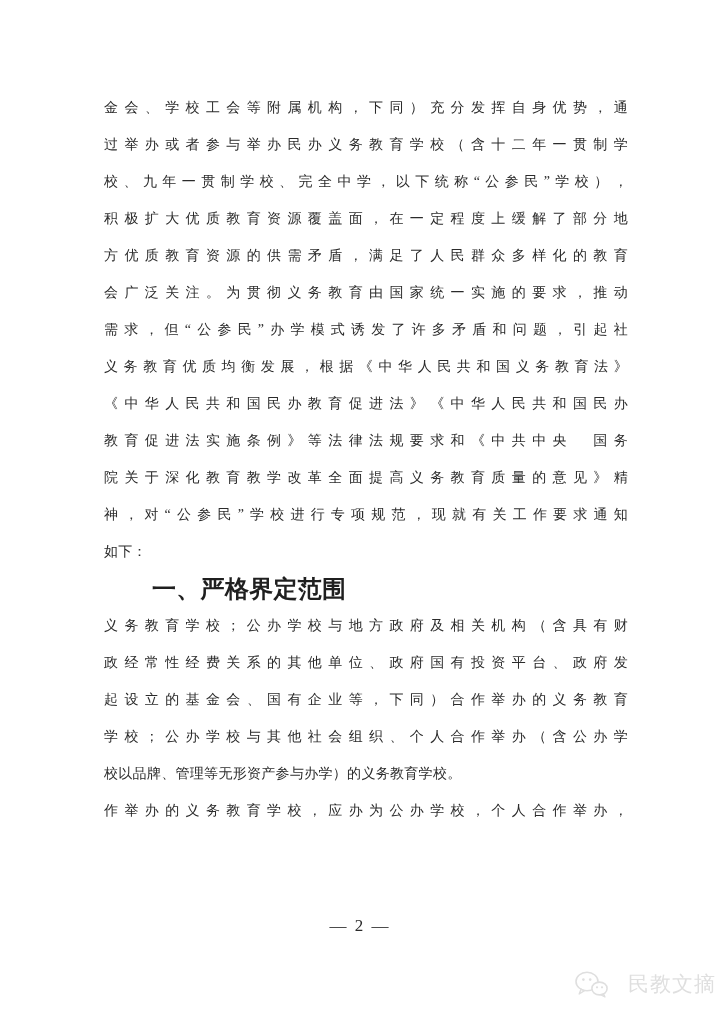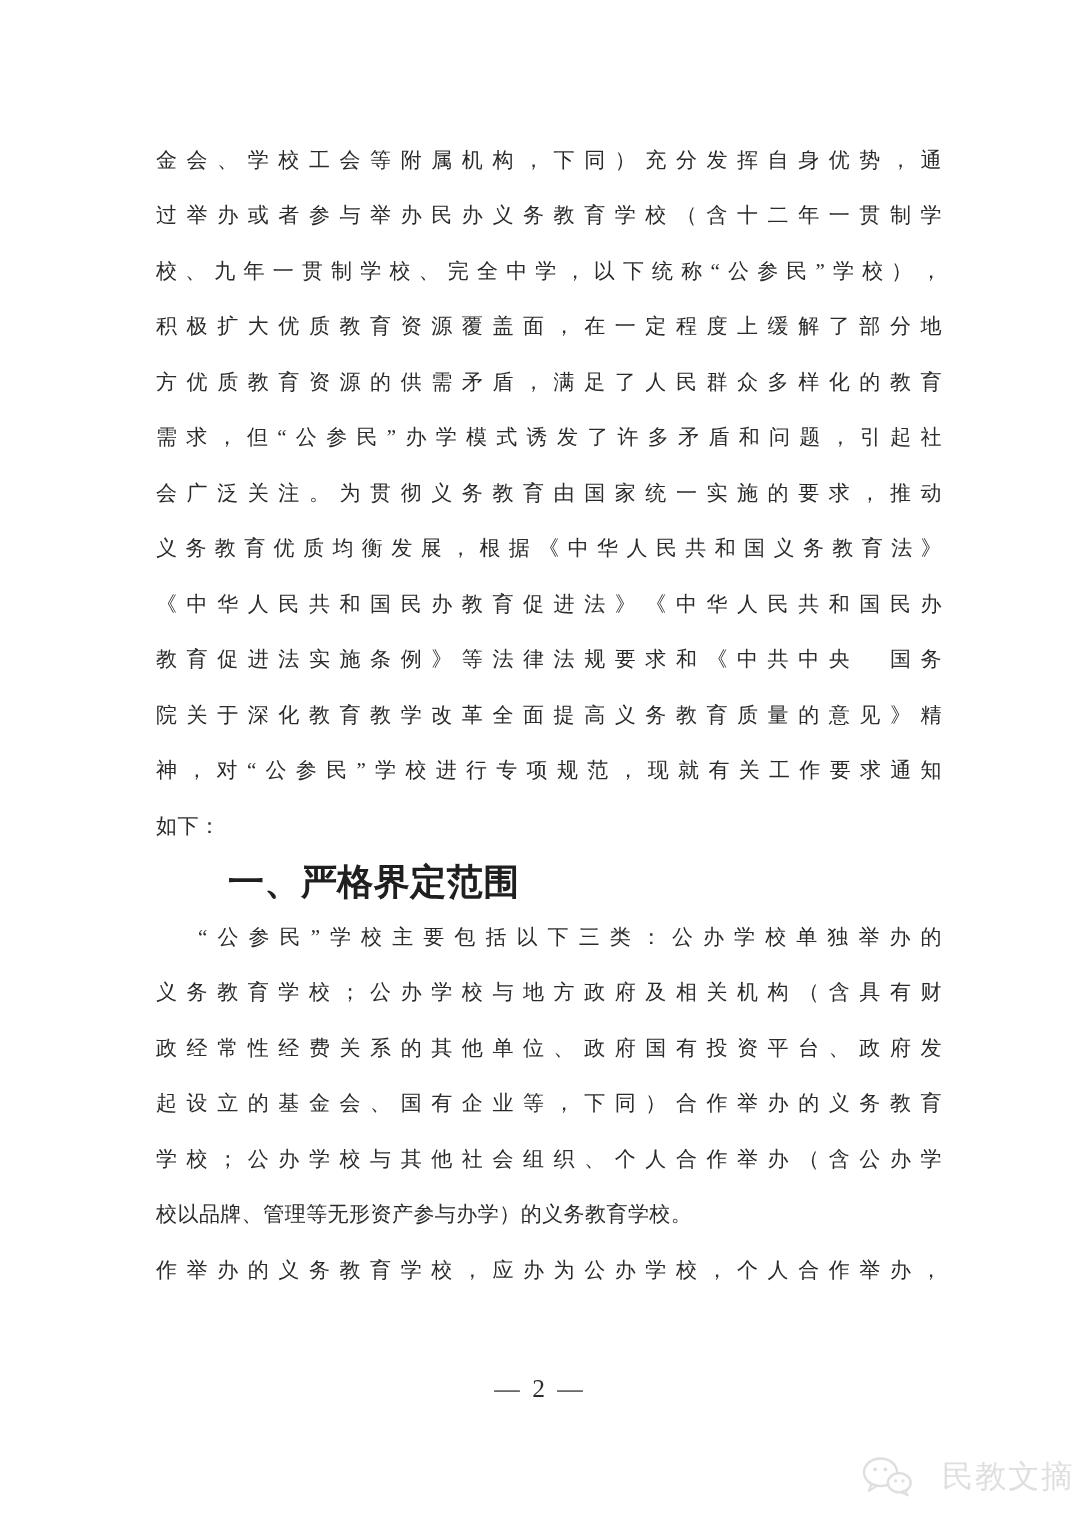--- a/index.html
+++ b/index.html
@@ -75,32 +75,31 @@
 <body>
 
 <div class="page">
 
   <div class="text-col">
     <div class="ln">金会、学校工会等附属机构，下同）充分发挥自身优势，通</div>
     <div class="ln">过举办或者参与举办民办义务教育学校（含十二年一贯制学</div>
     <div class="ln">校、九年一贯制学校、完全中学，以下统称“公参民”学校），</div>
     <div class="ln">积极扩大优质教育资源覆盖面，在一定程度上缓解了部分地</div>
     <div class="ln">方优质教育资源的供需矛盾，满足了人民群众多样化的教育</div>
+    <div class="ln">会广泛关注。为贯彻义务教育由国家统一实施的要求，推动</div>
     <div class="ln">需求，但“公参民”办学模式诱发了许多矛盾和问题，引起社</div>
-    <div class="ln">会广泛关注。为贯彻义务教育由国家统一实施的要求，推动</div>
     <div class="ln">义务教育优质均衡发展，根据《中华人民共和国义务教育法》</div>
     <div class="ln">《中华人民共和国民办教育促进法》《中华人民共和国民办</div>
     <div class="ln">教育促进法实施条例》等法律法规要求和《中共中央　国务</div>
     <div class="ln">院关于深化教育教学改革全面提高义务教育质量的意见》精</div>
     <div class="ln">神，对“公参民”学校进行专项规范，现就有关工作要求通知</div>
     <div class="ln end">如下：</div>
 
     <div class="ln head">一、严格界定范围</div>
 
-    <div class="ln ind">“公参民”学校主要包括以下三类：公办学校单独举办的</div>
     <div class="ln">义务教育学校；公办学校与地方政府及相关机构（含具有财</div>
     <div class="ln">政经常性经费关系的其他单位、政府国有投资平台、政府发</div>
     <div class="ln">起设立的基金会、国有企业等，下同）合作举办的义务教育</div>
     <div class="ln">学校；公办学校与其他社会组织、个人合作举办（含公办学</div>
     <div class="ln end">校以品牌、管理等无形资产参与办学）的义务教育学校。</div>
 
 
     <div class="ln">作举办的义务教育学校，应办为公办学校，个人合作举办，</div>
   </div>
 

